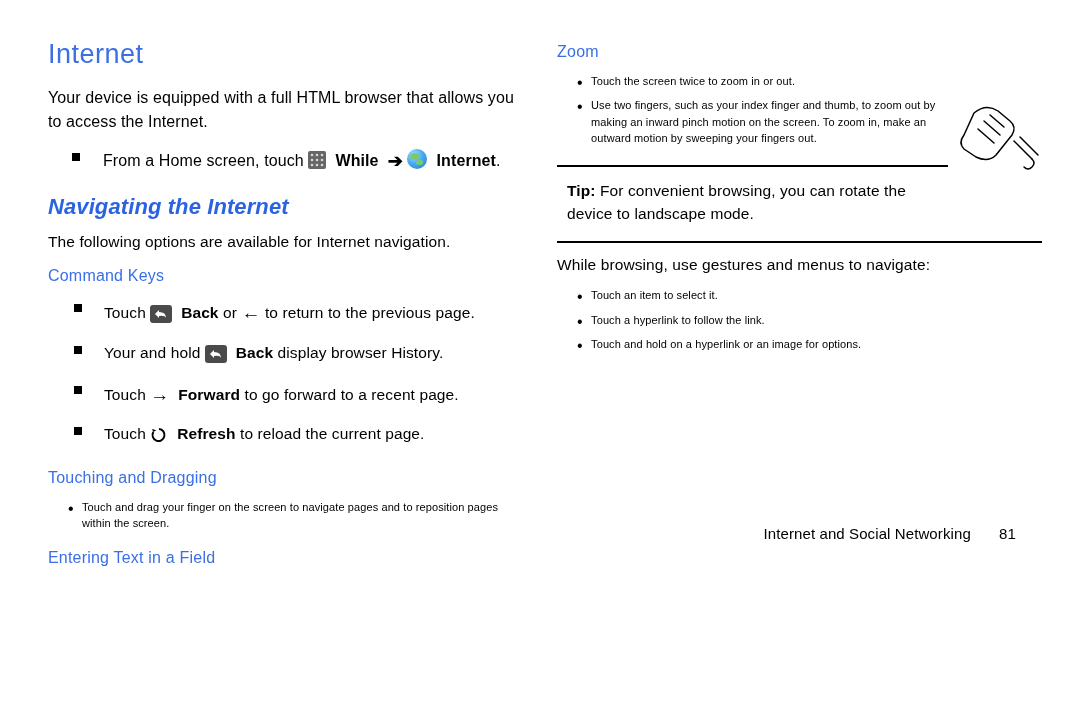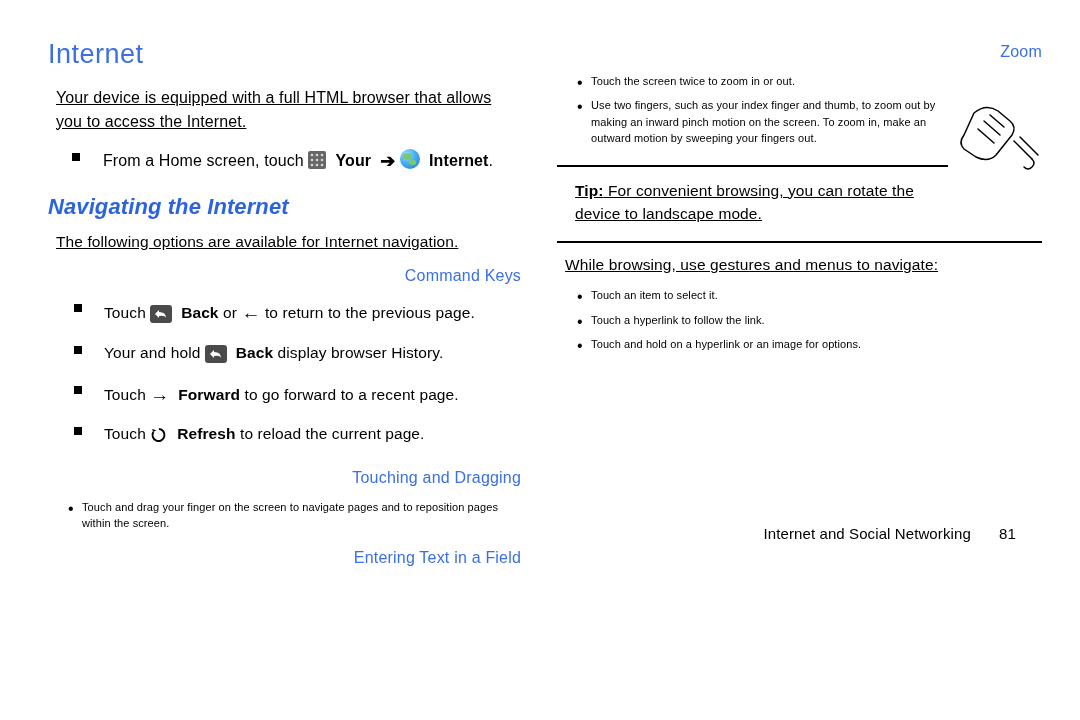--- a/index.html
+++ b/index.html
@@ -28,21 +28,21 @@
     line-height: 1.55;
   }
   .col-right { width: 490px; }
   h1.section-title {
     font-size: 27px;
     font-weight: 400;
     color: #3a6fe6;
     margin: 0 0 10px 0;
     letter-spacing: 0.5px;
   }
-  p { margin: 0 0 6px 8px; font-size: 15.5px; text-decoration: underline; }
+  p { margin: 0 0 6px 0; font-size: 15.5px; }
   .intro { font-size: 16px; line-height:1.5; margin-bottom: 14px; }
   .sq-line {
     position: relative;
     padding-left: 55px;
     font-size: 16px;
     line-height: 1.55;
     margin: 6px 0 14px 0;
   }
   .square-bullet {
     position: absolute;
@@ -58,21 +58,20 @@
     font-style: italic;
     color: #2b63e0;
     margin: 10px 0 6px 0;
   }
   h3.sub-heading {
     font-size: 16px;
     font-weight: 400;
     color: #3a6fe6;
     margin: 10px 0 4px 0;
     letter-spacing: 0.2px;
-    text-align: right;
   }
   ul.sq {
     list-style: none;
     margin: 4px 0 6px 0;
     padding: 0 0 0 26px;
   }
   ul.sq > li {
     position: relative;
     padding: 6px 0 6px 30px;
     font-size: 15.5px;
@@ -193,21 +192,21 @@
                 <circle cx="14" cy="4" r="1.3"></circle>
               <circle cx="4" cy="9" r="1.3"></circle>
                 <circle cx="9" cy="9" r="1.3"></circle>
                 <circle cx="14" cy="9" r="1.3"></circle>
               <circle cx="4" cy="14" r="1.3"></circle>
                 <circle cx="9" cy="14" r="1.3"></circle>
                 <circle cx="14" cy="14" r="1.3"></circle>
             </g>
           </svg>
         </span>
-        <span class="bold">&nbsp;<span>Your</span>&nbsp;</span>
+        <span class="bold">&nbsp;<span>While</span>&nbsp;</span>
         <span class="arrow-right">➔</span>
         <span class="inline-icon earth-icon"></span>
         <span class="bold">&nbsp;<span>Internet</span></span>.
       </div>
 
       <h2 class="nav-heading">Navigating the Internet</h2>
       <p>The following options are available for Internet navigation.</p>
 
       <h3 class="sub-heading">Command Keys</h3>
       <ul class="sq">

